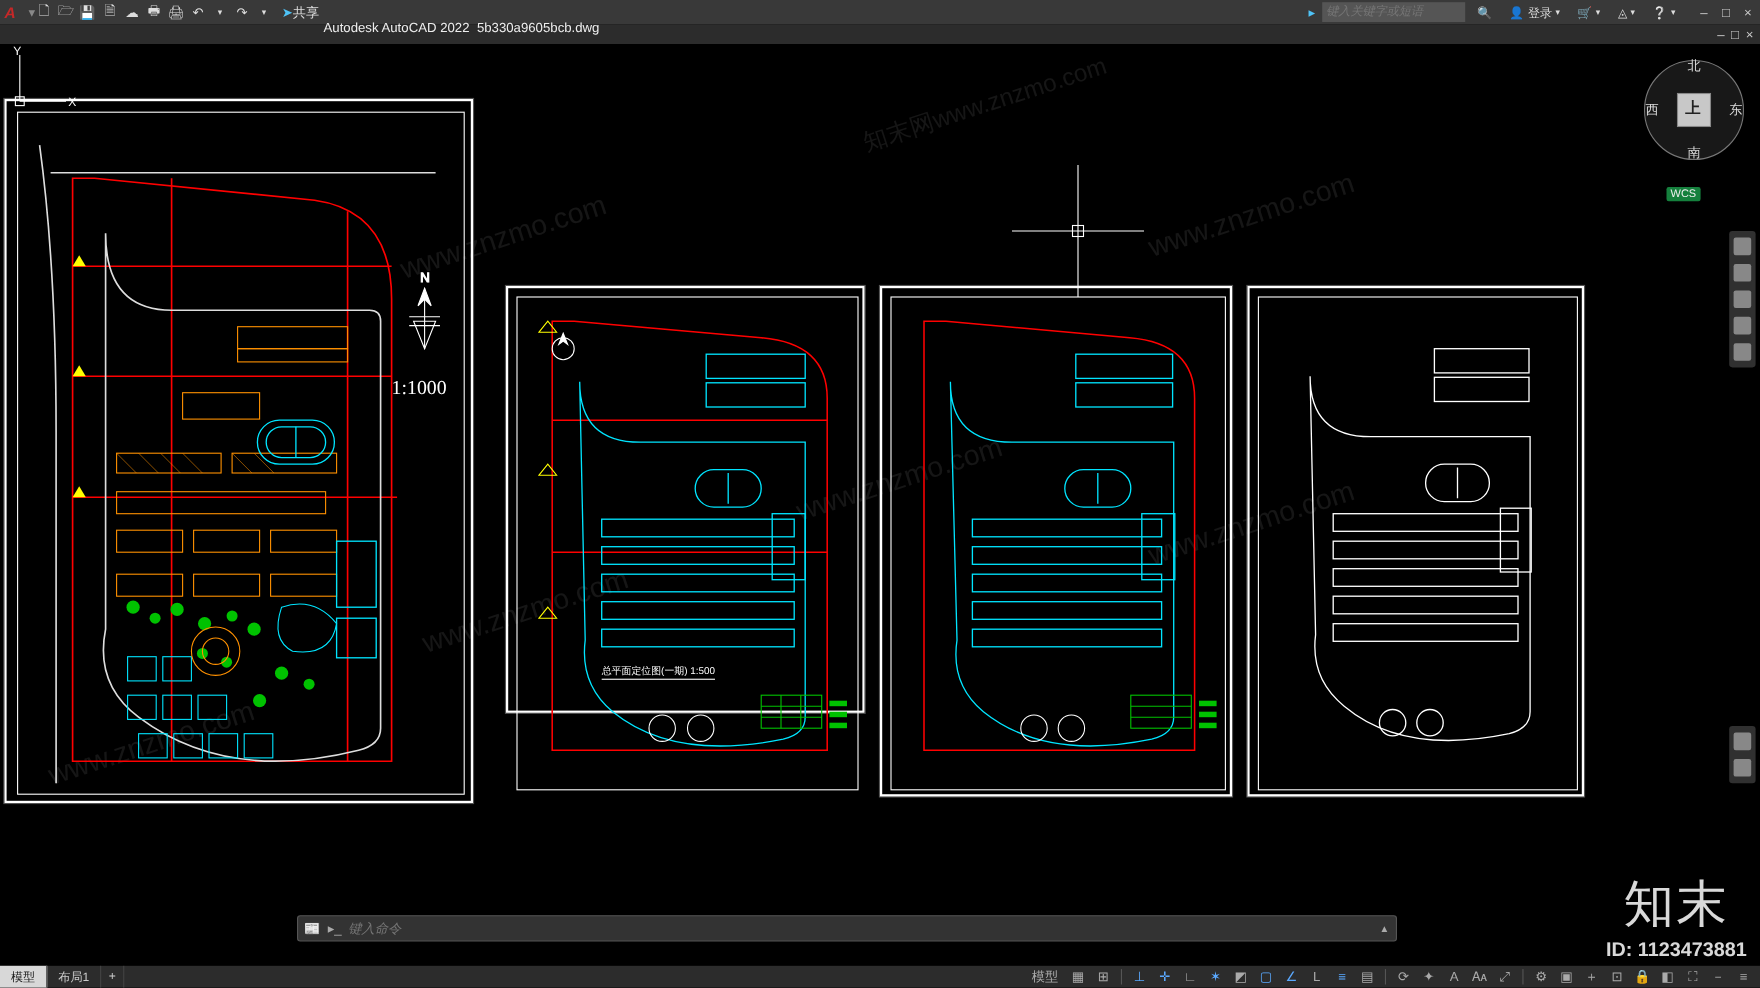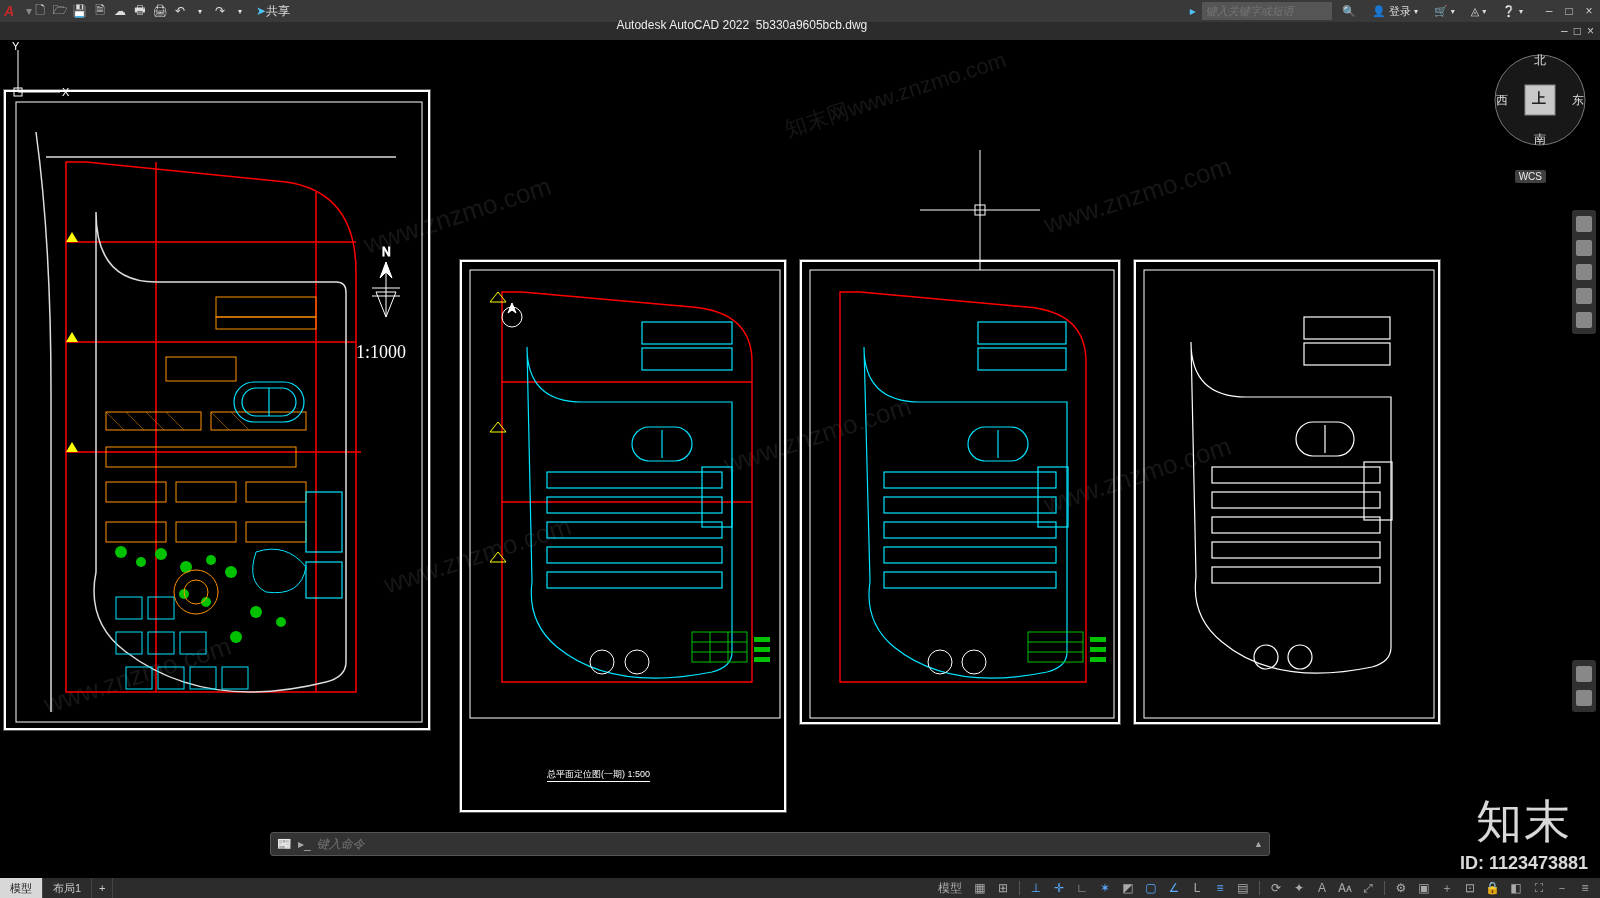--- a/index.html
+++ b/index.html
@@ -1,36 +1,36 @@
 <!DOCTYPE html>
 <html><head>
 <meta charset="utf-8">
 <style>
   * { margin:0; padding:0; box-sizing:border-box; }
   html,body { width:1600px; height:898px; background:#000; font-family:"Microsoft YaHei","Segoe UI",Arial,sans-serif; color:#ccc; overflow:hidden; position:relative; font-size:12px; }
   .titlebar { height:22px; background:#393939; display:flex; align-items:center; padding:0 4px; }
   .app-logo { width:16px; height:16px; color:#c62828; font-weight:bold; font-style:italic; font-size:14px; margin-right:6px; }
   .qat { display:flex; gap:4px; align-items:center; }
   .qat-icn { width:16px; height:16px; display:flex; align-items:center; justify-content:center; color:#ddd; cursor:pointer; }
-  .titlecenter { flex:1; text-align:center; color:#eee; font-size:12px;margin-top:28px; }
+  .titlecenter { flex:1; text-align:left; color:#eee; font-size:12px;margin-top:28px; }
   .titleright { display:flex; gap:6px; align-items:center; }
   .srch { height:18px; width:130px; background:#555; border:none; color:#ddd; font-size:11px; padding:0 4px; font-style:italic; }
   .tbtn { height:18px; padding:0 5px; display:flex; align-items:center; gap:3px; color:#ddd; cursor:pointer; font-size:11px; }
   .winbtns { display:flex; gap:6px; margin-left:8px; }
   .winbtns span { width:14px; text-align:center; cursor:pointer; }
   .docbar { height:18px; background:#2c2c2c; display:flex; justify-content:flex-end; align-items:center; padding:0 6px; gap:6px; }
   .docbar span { cursor:pointer; font-size:12px; }
   .canvas { position:absolute; top:40px; left:0; right:0; bottom:36px; background:#000; overflow:hidden; }
   .sheet { position:absolute; border:2px solid #fff; box-shadow:0 0 0 1px #555; }
   .s1 { left:4px; top:50px; width:426px; height:640px; }
-  .s2 { left:460px; top:220px; width:326px; height:552px; }
+  .s2 { left:460px; top:220px; width:326px; height:388px; }
   .s3 { left:800px; top:220px; width:320px; height:464px; }
   .s4 { left:1134px; top:220px; width:306px; height:464px; }
   .viewcube { position:absolute; top:10px; right:10px; width:100px; height:100px; }
-  .wcs { position:absolute; top:130px; right:54px; background:#404040; color:#eee; font-size:10px; padding:1px 4px; border-radius:2px; }
+  .wcs { position:absolute; top:130px; right:54px; background:#15803d; color:#eee; font-size:10px; padding:1px 4px; border-radius:2px; }
   .navbar { position:absolute; right:4px; top:170px; width:24px; background:rgba(80,80,80,.6); border-radius:3px; display:flex; flex-direction:column; align-items:center; gap:8px; padding:6px 0; }
   .navbar div { width:16px; height:16px; background:#888; border-radius:2px; cursor:pointer; }
   .navbar2 { position:absolute; right:4px; top:620px; width:24px; background:rgba(80,80,80,.6); border-radius:3px; display:flex; flex-direction:column; align-items:center; gap:8px; padding:6px 0; }
   .navbar2 div { width:16px; height:16px; background:#888; border-radius:2px; cursor:pointer; }
   .cursor-cross { position:absolute; left:920px; top:110px; }
   .ucs { position:absolute; left:10px; bottom:64px; }
   .cmdline { position:absolute; left:270px; bottom:42px; height:24px; width:1000px; background:#333; border:1px solid #555; display:flex; align-items:center; padding:0 6px; gap:6px; border-radius:3px; }
   .cmdline input { flex:1; background:transparent; border:none; color:#a3a3a3; font-size:12px; font-style:italic; outline:none;font-family:Liberation Serif, serif; }
   .bottombar { position:absolute; left:0; right:0; bottom:0; height:20px; background:#2c2c2c; display:flex; align-items:center; }
   .tabs { display:flex; height:20px; align-items:center; }

